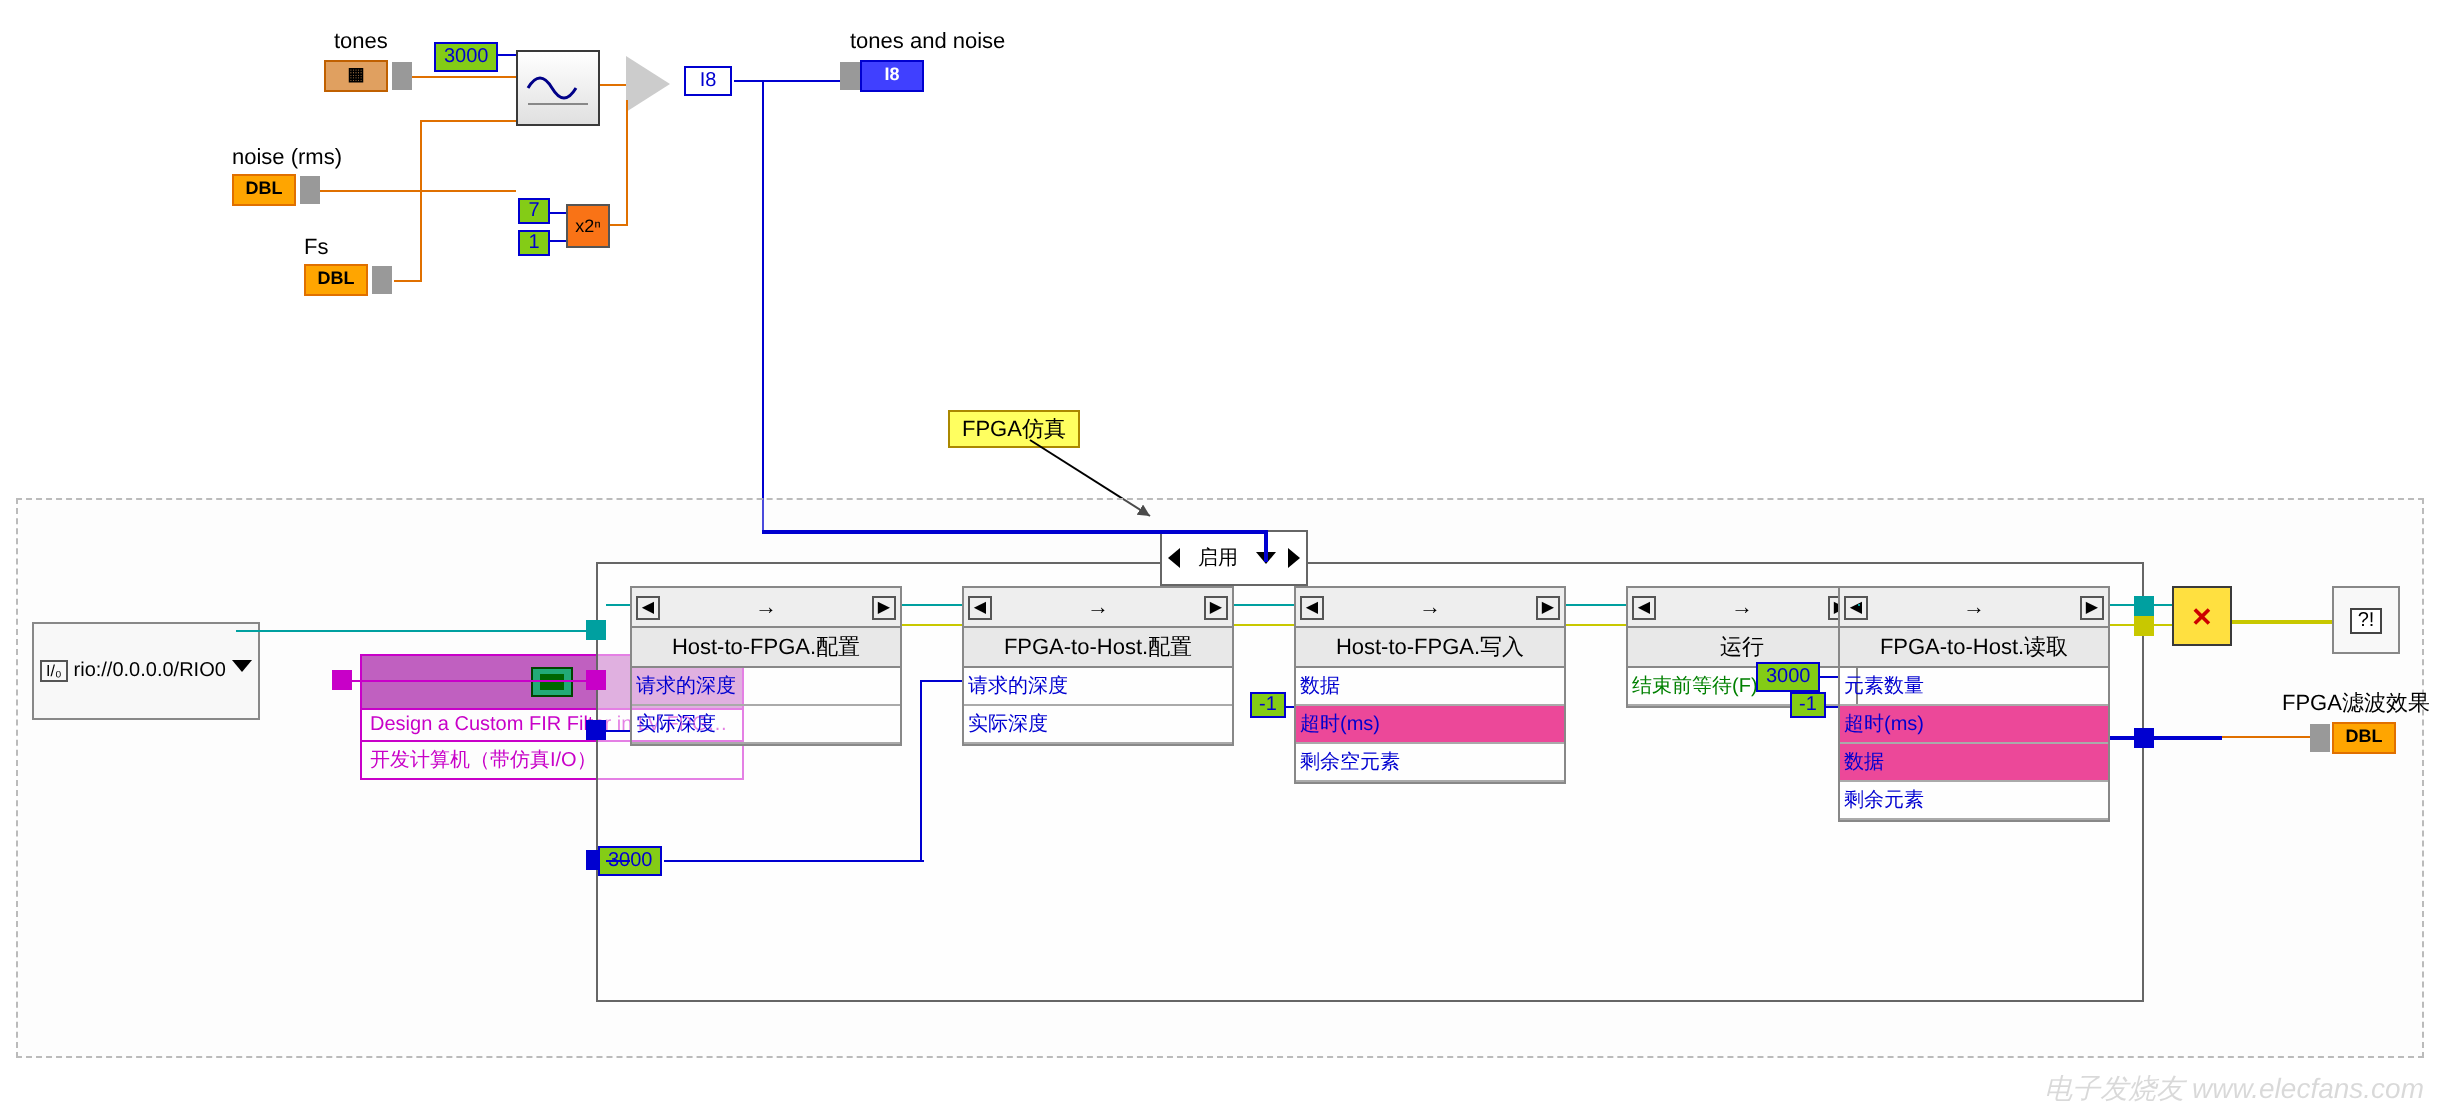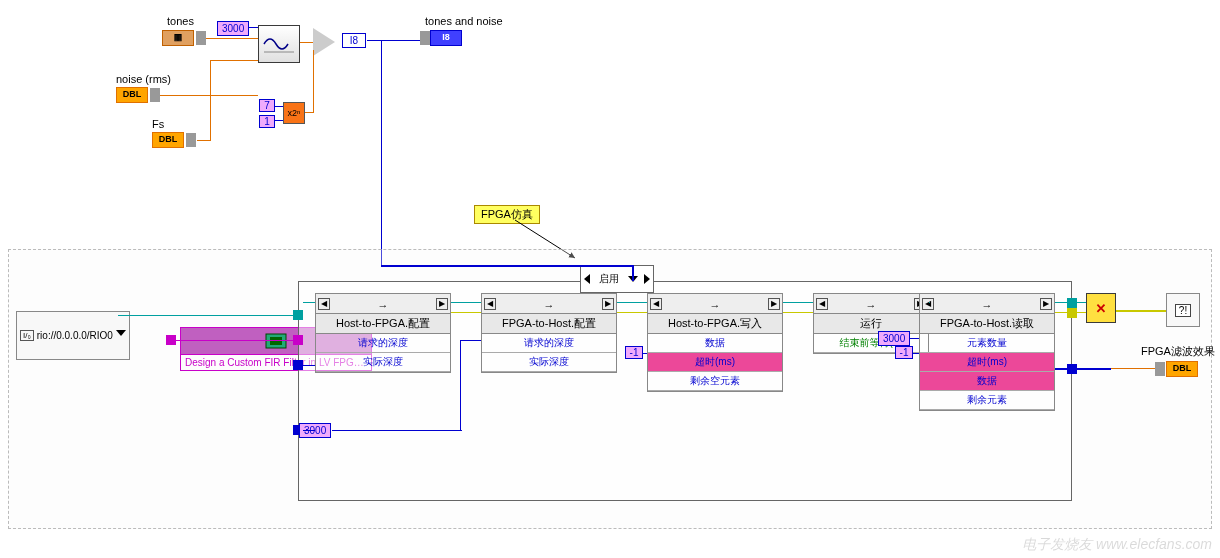--- a/index.html
+++ b/index.html
@@ -1,28 +1,28 @@
 <!DOCTYPE html>
 <html><head>
 <meta charset="utf-8">
 <style>
 *{box-sizing:border-box;margin:0;padding:0}
 body{width:1220px;height:558px;background:#fff;font-family:"Segoe UI",Arial,sans-serif;font-size:11px;position:relative;overflow:hidden}
 .lbl{position:absolute;font-size:11px;color:#000}
-.const{position:absolute;border:1px solid #0000d0;background:#f0abfc;color:#0000d0;font-size:10px;padding:1px 4px;min-width:24px;text-align:center}
+.const{position:absolute;border:1px solid #0000d0;background:#84cc16;color:#0000d0;font-size:10px;padding:1px 4px;min-width:24px;text-align:center}
 .ctrl-term{position:absolute;width:32px;height:16px;border:1px solid;font-size:9px;color:#000;text-align:center;line-height:13px;font-weight:bold}
 .dbl-term{border-color:#e07000;background:#ffa500}
 .i8-term{border-color:#0000d0;background:#4040ff;color:#fff}
 .ctrl-arrow{position:absolute;width:10px;height:14px;background:#999}
 .node{position:absolute;border:1px solid #3a3a3a;background:#fff;width:40px;height:40px;display:flex;align-items:center;justify-content:center}
 .invoke-box{position:absolute;border:1px solid #888}
 .inv-head{height:20px;background:#eee;border-bottom:1px solid #888;display:flex;align-items:center;justify-content:space-between;padding:0 2px}
 .inv-head-arrow{width:12px;height:12px;border:1px solid #555;display:flex;align-items:center;justify-content:center;font-size:8px}
 .inv-title{background:#e8e8e8;border-bottom:1px solid #888;text-align:center;font-size:11px;padding:2px;color:#000}
-.inv-row{border-bottom:1px solid #aaa;text-align:center;font-size:10px;padding:2px;color:#0000d0}
+.inv-row{border-bottom:1px solid #aaa;text-align:left;font-size:10px;padding:2px;color:#0000d0}
 .inv-row.grey{background:#ec4899}
 .inv-row.grn{color:#008000}
 .wfi{position:absolute;border:1px dashed #bbb;background:rgba(250,250,250,0.3)}
 .struct{position:absolute;border:1px solid #666;background:rgba(255,255,255,0.5)}
 .struct-tab{position:absolute;top:-16px;border:1px solid #666;background:#fff;font-size:10px;display:flex;align-items:center}
 .tri{display:inline-block;width:0;height:0}
 .tri-l{border-top:5px solid transparent;border-bottom:5px solid transparent;border-right:6px solid #000}
 .tri-r{border-top:5px solid transparent;border-bottom:5px solid transparent;border-left:6px solid #000}
 .tri-d{border-left:5px solid transparent;border-right:5px solid transparent;border-top:6px solid #000}
 .wire{position:absolute;background:#0000d0}
@@ -110,20 +110,21 @@
 </div>
 
 <div class="fpga-ref" style="left:180px;top:327px;width:192px">
   <div class="fpga-head">
     <svg width="24" height="18">
         <rect x="2" y="2" width="20" height="14" fill="#2a7" stroke="#040"></rect>
         <rect x="6" y="5" width="12" height="8" fill="#060"></rect>
       </svg>
   </div>
   <div class="fpga-txt">Design a Custom FIR Filter in LV FPGA (F...</div>
+  <div class="fpga-txt">开发计算机（带仿真I/O）</div>
 </div>
 <div class="tunnel" style="left:166px;top:335px;background:#c800c8"></div>
 
 <div class="struct" style="left:298px;top:281px;width:774px;height:220px"></div>
 <div class="struct-tab" style="left:580px;top:265px;height:28px">
   <span class="tri tri-l" style="margin:0 3px"></span>
   <span style="padding:0 6px">启用</span>
   <span class="tri tri-d" style="margin:0 3px"></span>
   <span class="tri tri-r" style="margin:0 3px"></span>
 </div>

